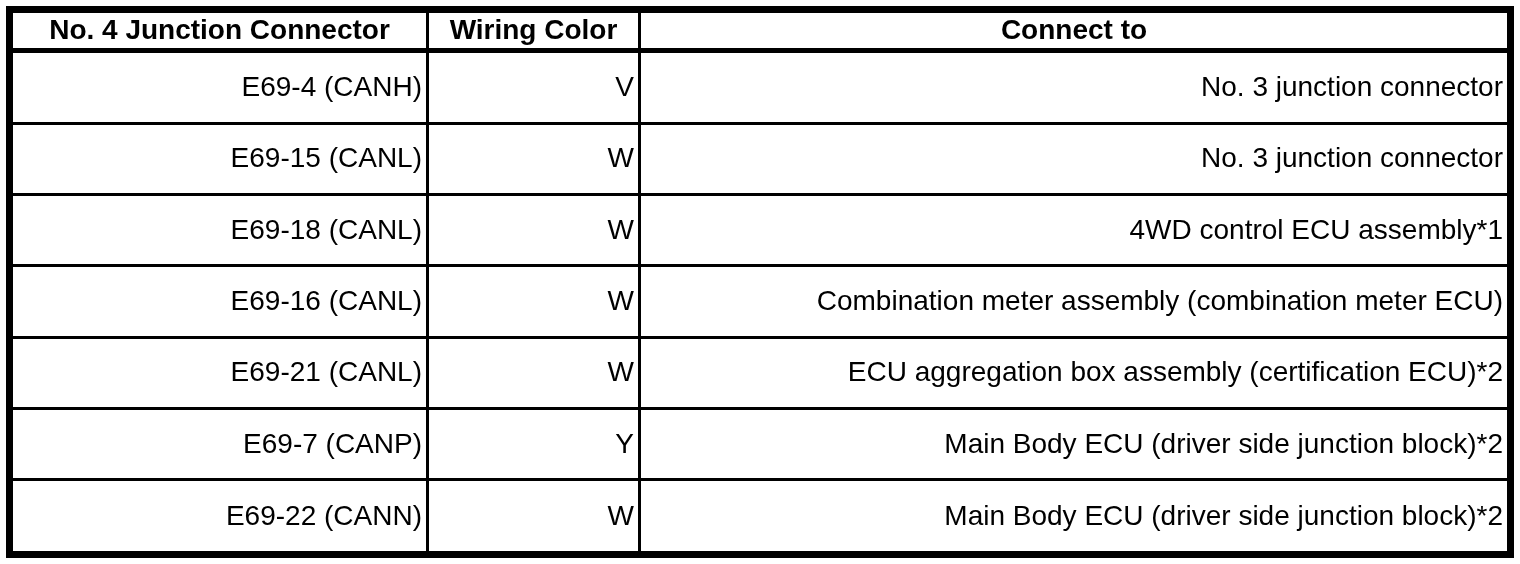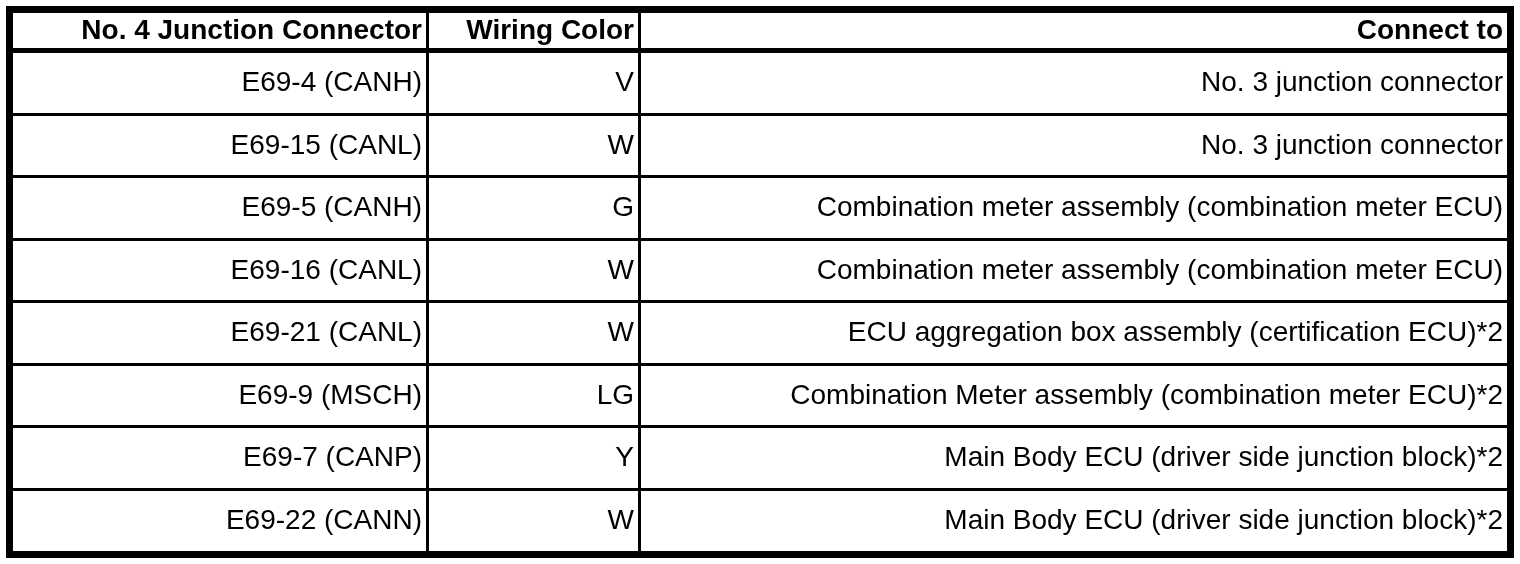--- a/index.html
+++ b/index.html
@@ -29,21 +29,21 @@
     border: 3px solid #000000;
     font-size: 28px;
     line-height: 1.1;
     vertical-align: middle;
     overflow: hidden;
     white-space: nowrap;
     box-sizing: border-box;
   }
   .wiring-table thead th {
     font-weight: bold;
-    text-align: right;
+    text-align: center;
     border-bottom: 5px solid #000000;
     height: 40px;
     padding: 2px 4px;
   }
   .wiring-table tbody td {
     font-weight: normal;
     text-align: right;
     padding: 2px 4px 2px 10px;
     height: 38px;
   }
@@ -68,38 +68,33 @@
         <td>E69-4 (CANH)</td>
         <td>V</td>
         <td>No. 3 junction connector</td>
       </tr>
       <tr>
         <td>E69-15 (CANL)</td>
         <td>W</td>
         <td>No. 3 junction connector</td>
       </tr>
       <tr>
-        <td>E69-5 (CANH)</td>
-        <td>G</td>
-        <td>Combination meter assembly (combination meter ECU)</td>
+        <td>E69-18 (CANL)</td>
+        <td>W</td>
+        <td>4WD control ECU assembly*1</td>
       </tr>
       <tr>
         <td>E69-16 (CANL)</td>
         <td>W</td>
         <td>Combination meter assembly (combination meter ECU)</td>
       </tr>
       <tr>
         <td>E69-21 (CANL)</td>
         <td>W</td>
         <td>ECU aggregation box assembly (certification ECU)*2</td>
-      </tr>
-      <tr>
-        <td>E69-9 (MSCH)</td>
-        <td>LG</td>
-        <td>Combination Meter assembly (combination meter ECU)*2</td>
       </tr>
       <tr>
         <td>E69-7 (CANP)</td>
         <td>Y</td>
         <td>Main Body ECU (driver side junction block)*2</td>
       </tr>
       <tr>
         <td>E69-22 (CANN)</td>
         <td>W</td>
         <td>Main Body ECU (driver side junction block)*2</td>

